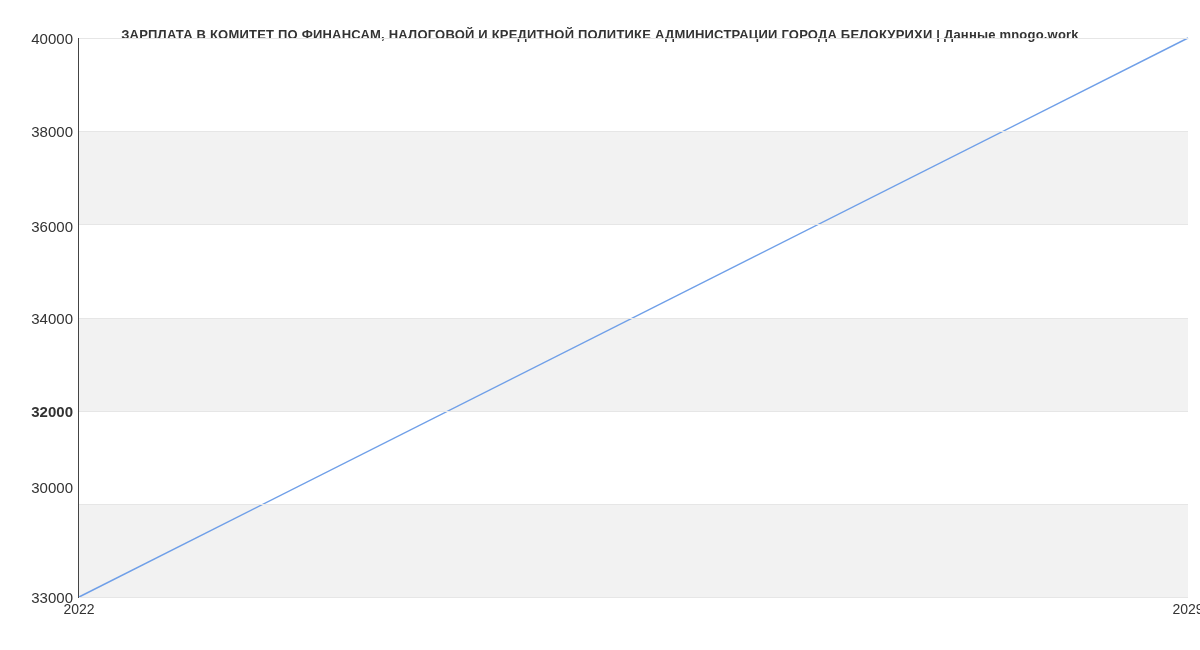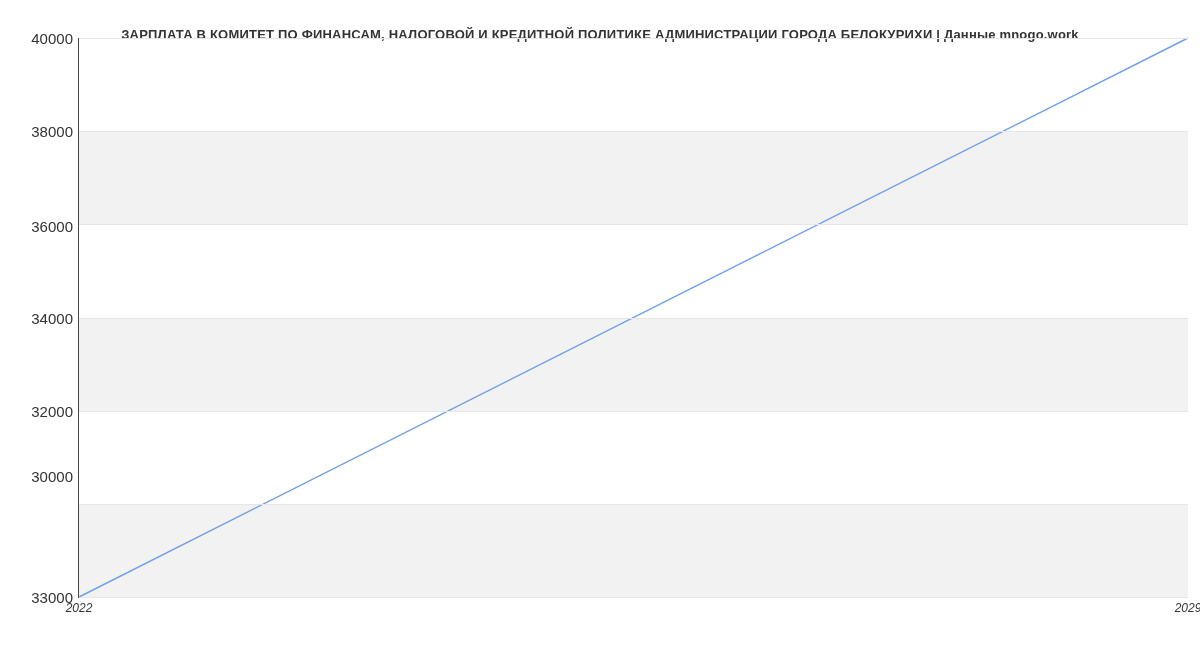--- a/index.html
+++ b/index.html
@@ -58,24 +58,23 @@
     padding-right: 6px;
     font-size: 15px;
     color: #333;
     white-space: nowrap;
   }
   .x-tick-label {
     position: absolute;
     top: 100%;
     transform: translateX(-50%);
     padding-top: 4px;
-    font-size: 12px;
+    font-size: 14px;
     color: #333;
     white-space: nowrap;
-    font-style: italic;
   }
   svg.line-layer {
     position: absolute;
     left: 0;
     top: 0;
     width: 100%;
     height: 100%;
     overflow: visible;
   }
   .series-path {
@@ -93,23 +92,23 @@
   <div class="plot-area" id="plot">
       <div class="band" style="top: 93.1667px; height: 93.1667px;"></div>
       <div class="band" style="top: 279.5px; height: 93.1667px;"></div>
       <div class="band" style="top: 465.833px; height: 93.1667px;"></div>
     <svg class="line-layer" id="line-layer" preserveAspectRatio="none" viewBox="0 0 1109 559">
         <path d="M0 559 L1109 0" class="series-path" style="stroke: rgb(111, 159, 232);"></path>
       </svg>
   <div class="gridline" style="top: 559px;"></div>
       <div class="y-tick-label" style="top: 559px;">33000</div>
       <div class="gridline" style="top: 465.833px;"></div>
-      <div class="y-tick-label" style="top: 438px; text-align: center;">30000</div>
+      <div class="y-tick-label" style="top: 449px; text-align: center;">30000</div>
       <div class="gridline" style="top: 372.667px;"></div>
-      <div class="y-tick-label" style="top: 372.667px;">32000</div>
+      <div class="y-tick-label" style="top: 372.667px; font-weight: bold;">32000</div>
       <div class="gridline" style="top: 279.5px;"></div>
       <div class="y-tick-label" style="top: 279.5px; margin-left: 36px;">34000</div>
       <div class="gridline" style="top: 186.333px;"></div>
       <div class="y-tick-label" style="top: 188px;">36000</div>
       <div class="gridline" style="top: 93.1667px;"></div>
       <div class="y-tick-label" style="top: 93.1667px;">38000</div>
       <div class="gridline" style="top: 0px;"></div>
       <div class="y-tick-label" style="top: 0px;">40000</div>
       <div class="x-tick-label" style="left: 0px;">2022</div>
       <div class="x-tick-label" style="left: 1109px;">2029</div>

